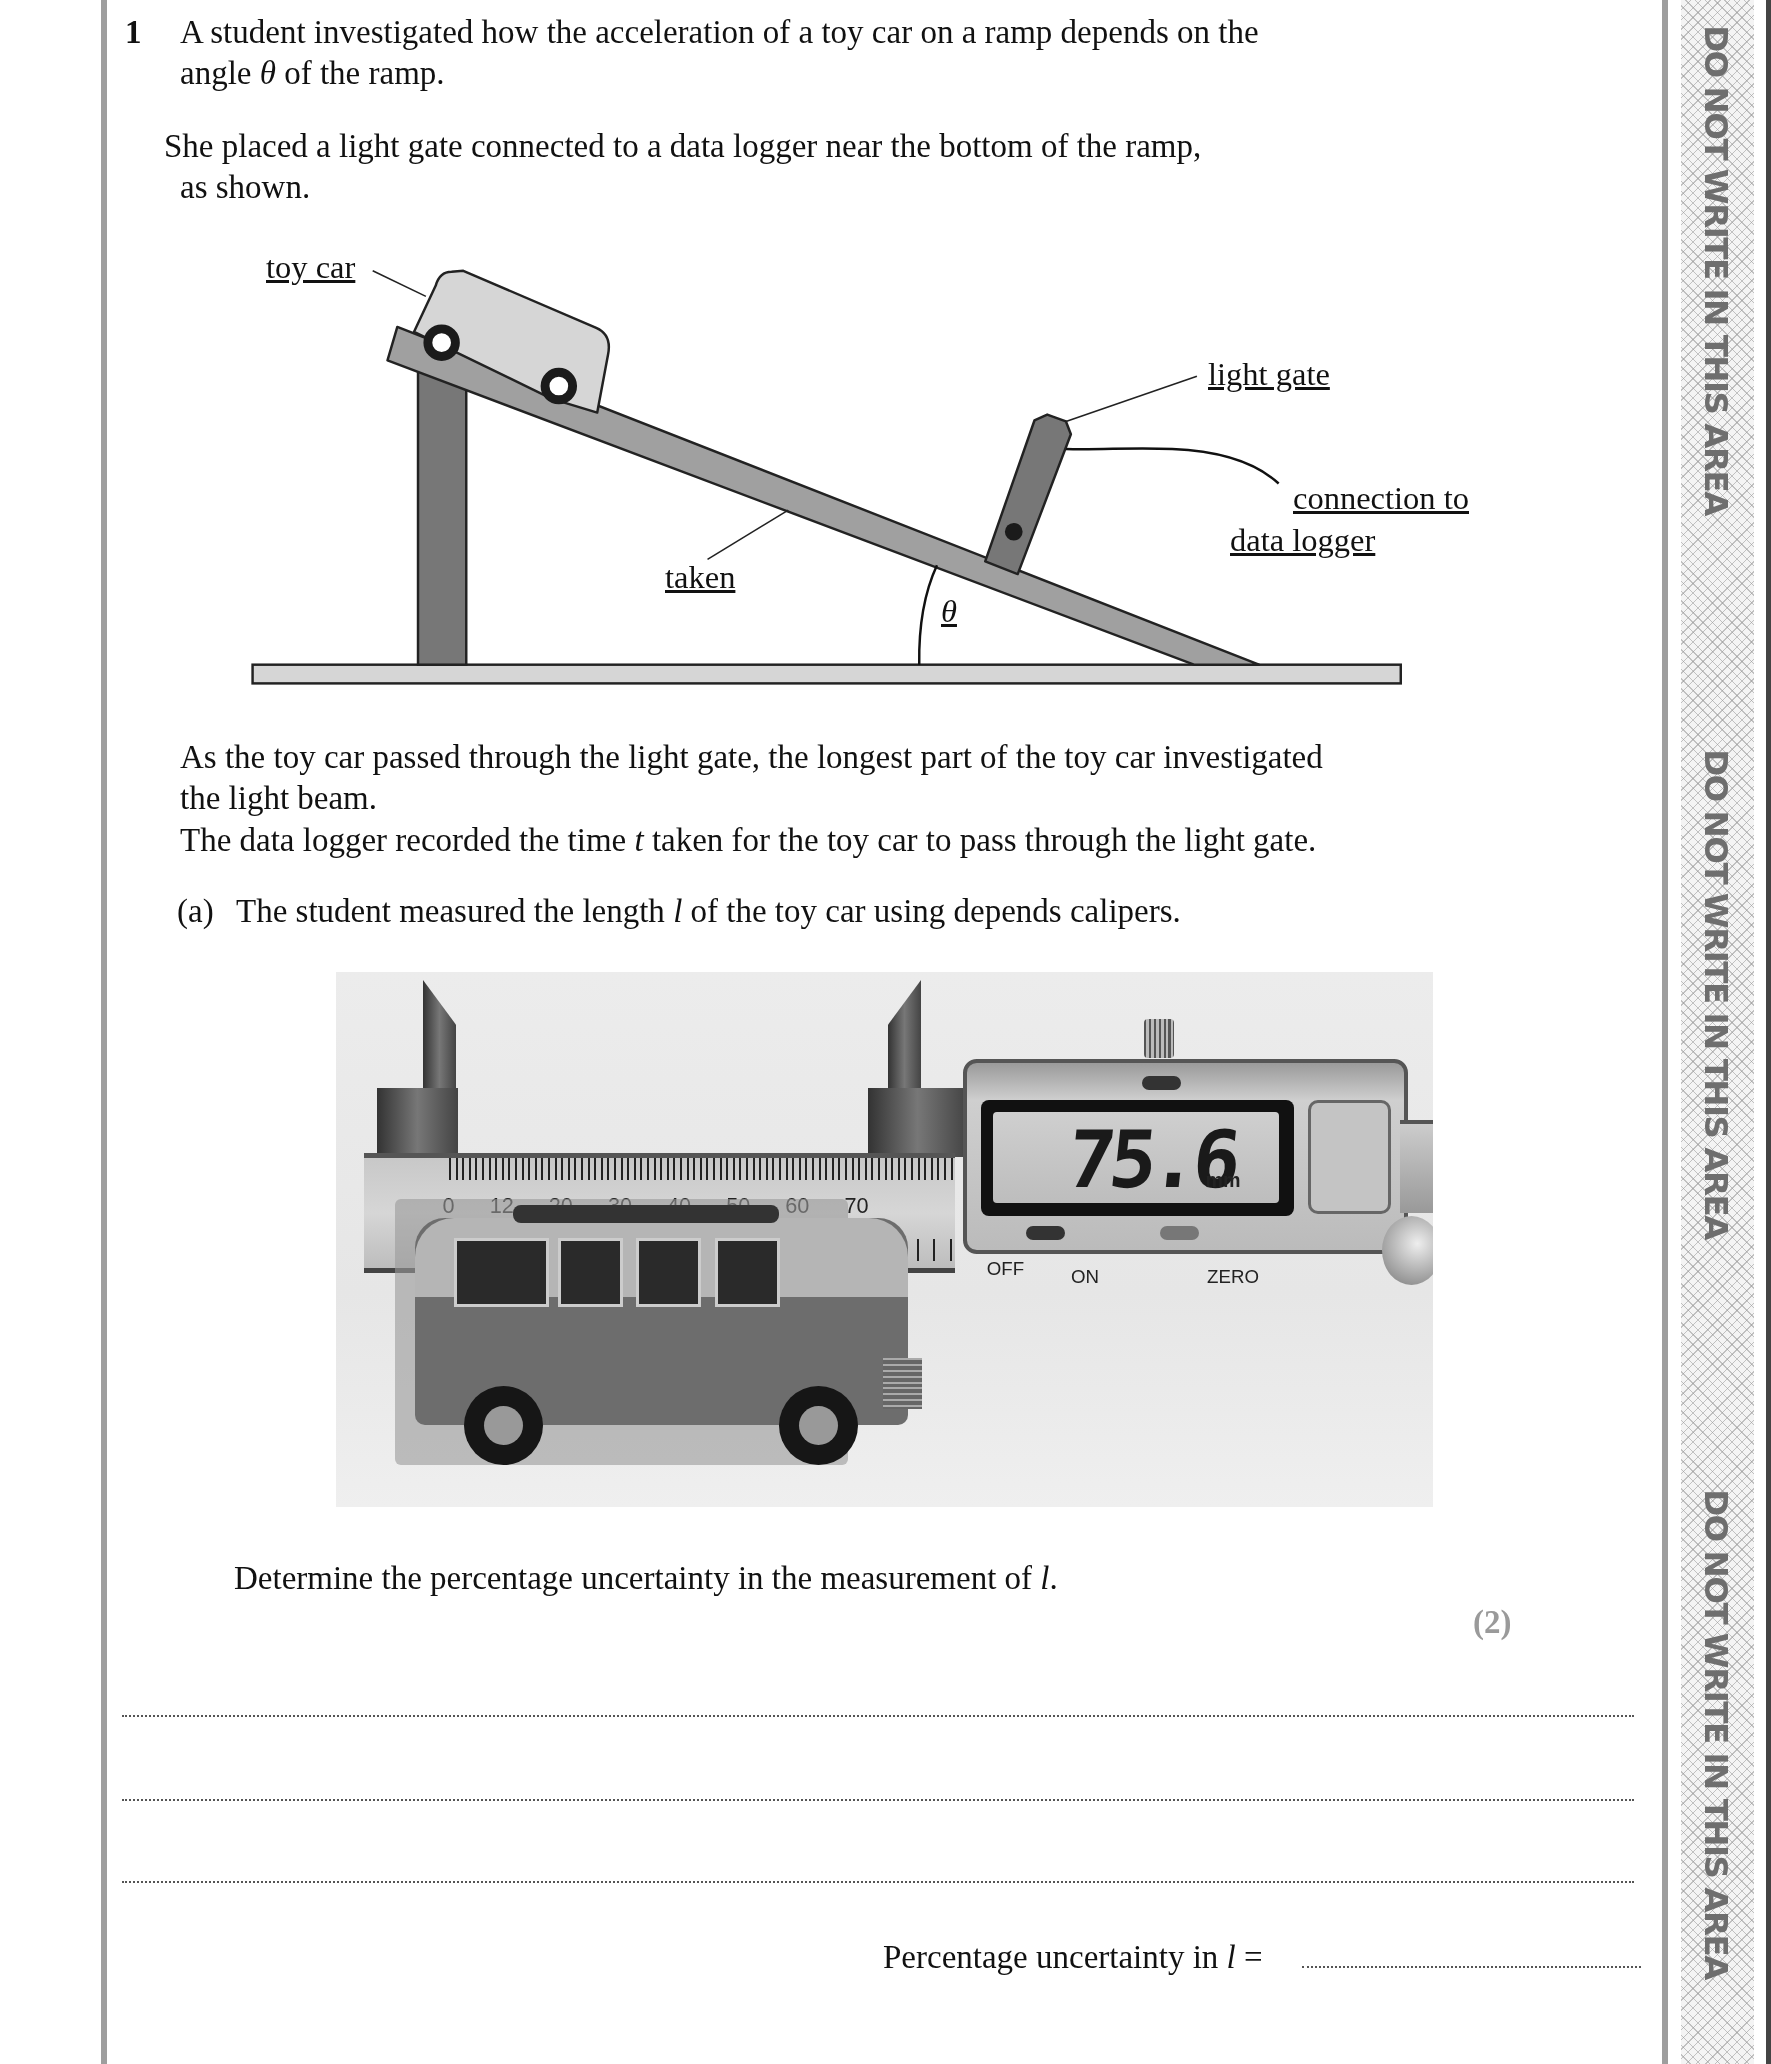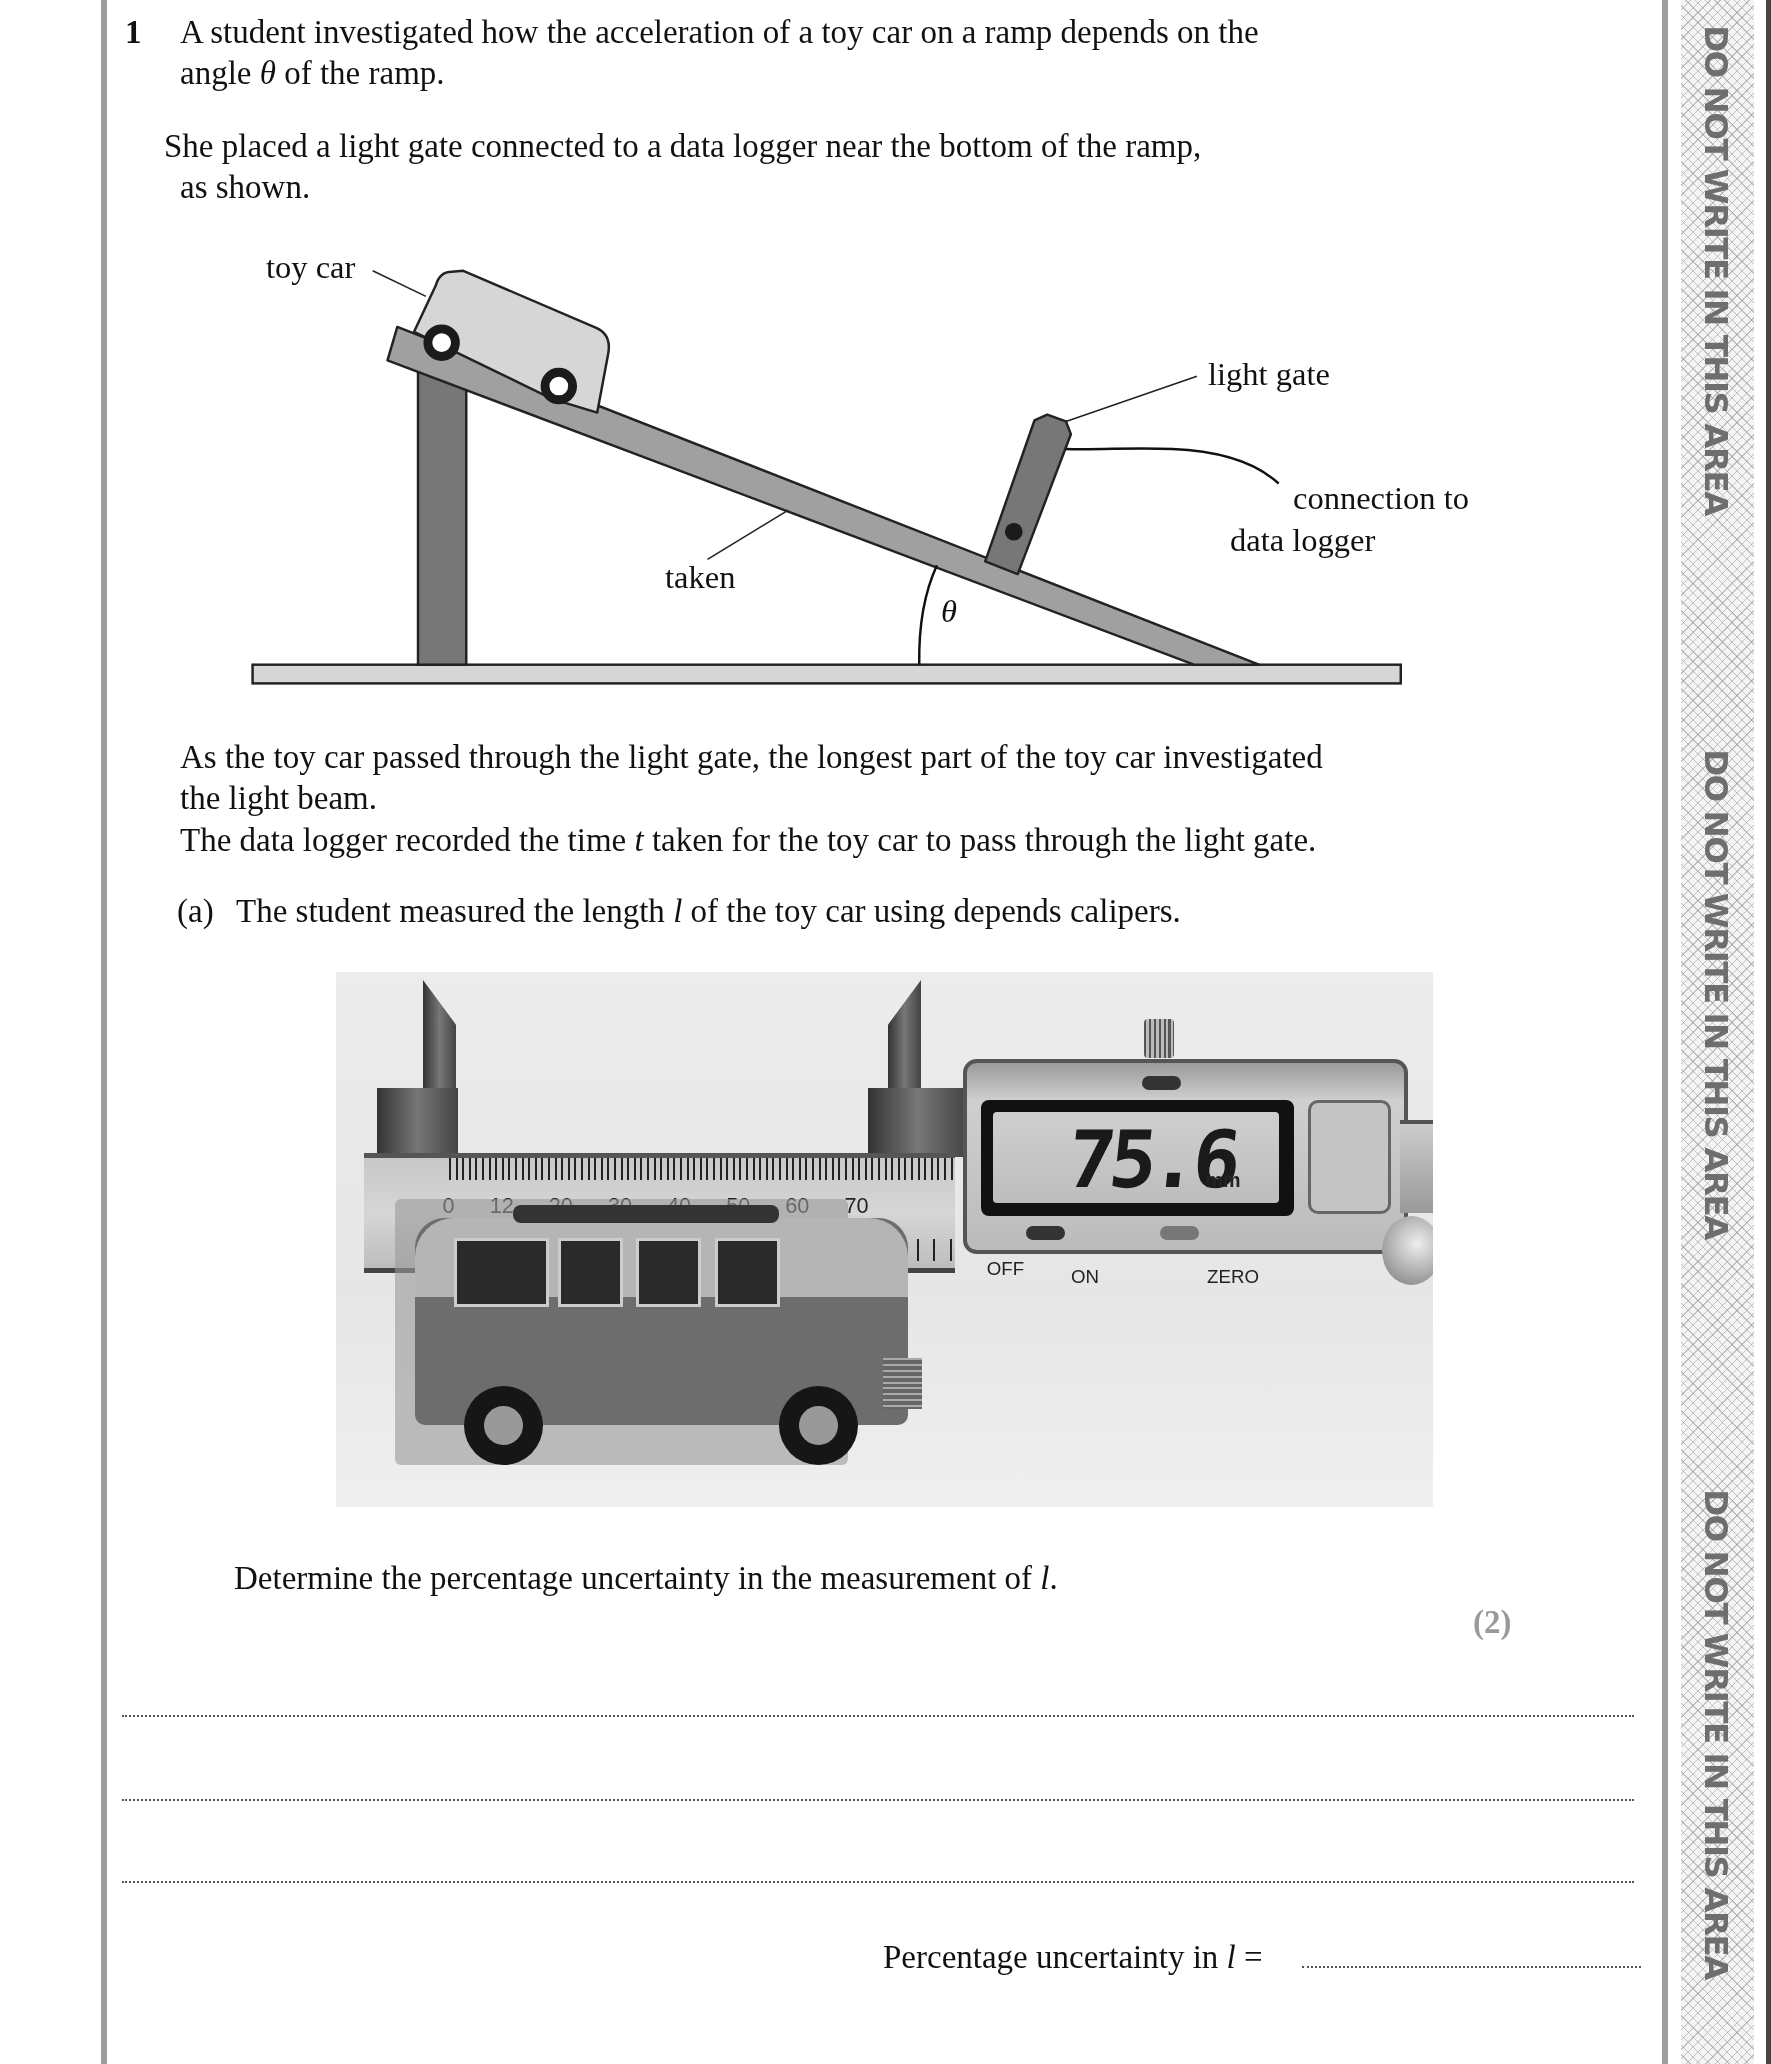--- a/index.html
+++ b/index.html
@@ -9,21 +9,21 @@
   .right-rule{left:1662px;top:0;width:5.9px;height:2065px;background:#9e9e9e;}
   .hatch{left:1681px;top:0;width:73px;height:2065px;
     background-color:#f4f4f4;
     background-image:
       repeating-linear-gradient(45deg, rgba(150,150,150,.55) 0 1px, transparent 1px 6.9px),
       repeating-linear-gradient(-45deg, rgba(150,150,150,.55) 0 1px, transparent 1px 6.9px);}
   .edge{left:1766px;top:0;width:4.9px;height:2065px;background:#444;}
   .dnw{position:absolute;left:1716px;font-family:"DejaVu Sans","Liberation Sans",sans-serif;font-weight:bold;color:#6e6e6e;font-size:32.5px;letter-spacing:-1.5px;white-space:nowrap;transform:translate(-50%,-50%) rotate(90deg);}
   .p{position:absolute;font-size:33px;line-height:41px;white-space:nowrap;}
   .qnum{position:absolute;left:125px;top:13.8px;font-size:33px;font-weight:bold;}
-  .lbl{position:absolute;font-size:32.5px;white-space:nowrap;line-height:1;}
+  .lbl{position:absolute;font-size:32.5px;white-space:nowrap;line-height:1;text-decoration:underline;}
   .marks{position:absolute;left:1473px;top:1604px;font-size:33px;font-weight:bold;color:#9a9a9a;}
   .dots{position:absolute;height:0;border-top:2px dotted #555;}
   i{font-style:italic;}
   
   .photo{left:336px;top:972px;width:1097px;height:535px;background:linear-gradient(180deg,#ececec,#e6e6e6 60%,#efefef);overflow:hidden;}
   .photo *{position:absolute;}
   .scale{left:27.6px;top:181px;width:591px;height:110px;background:linear-gradient(180deg,#c8c8c8,#d6d6d6 50%,#bdbdbd);border-top:5.9px solid #555;border-bottom:5.9px solid #444;}
   .jaw{background:linear-gradient(90deg,#333,#777,#444);}
   .readout-body{left:627px;top:87px;width:437px;height:187px;background:linear-gradient(180deg,#9a9a9a,#cfcfcf 20%,#bbb);border:4.9px solid #555;border-radius:13.8px;}
   .lcd{left:13.8px;top:37px;width:313px;height:116px;background:#111;border-radius:7.9px;}

